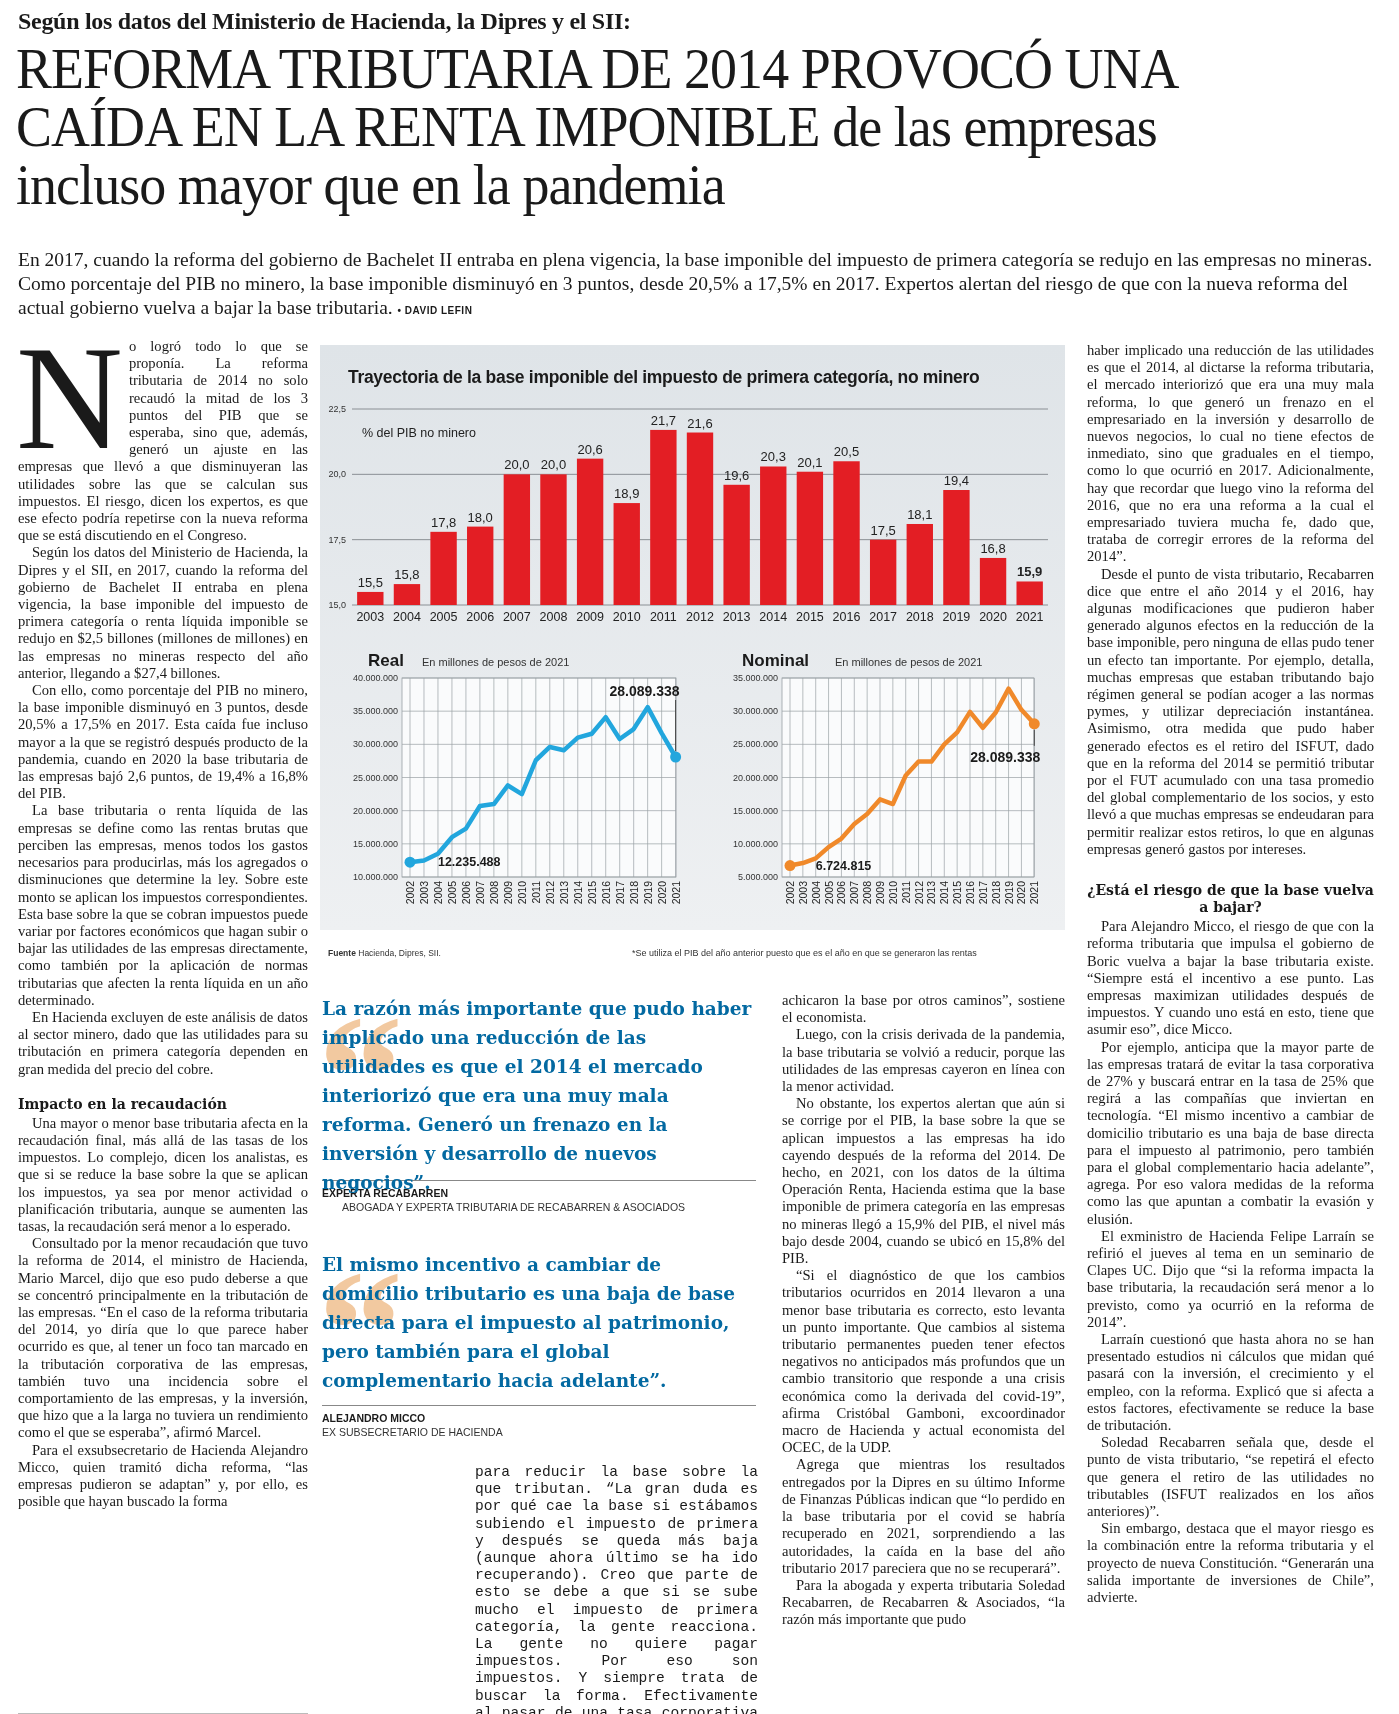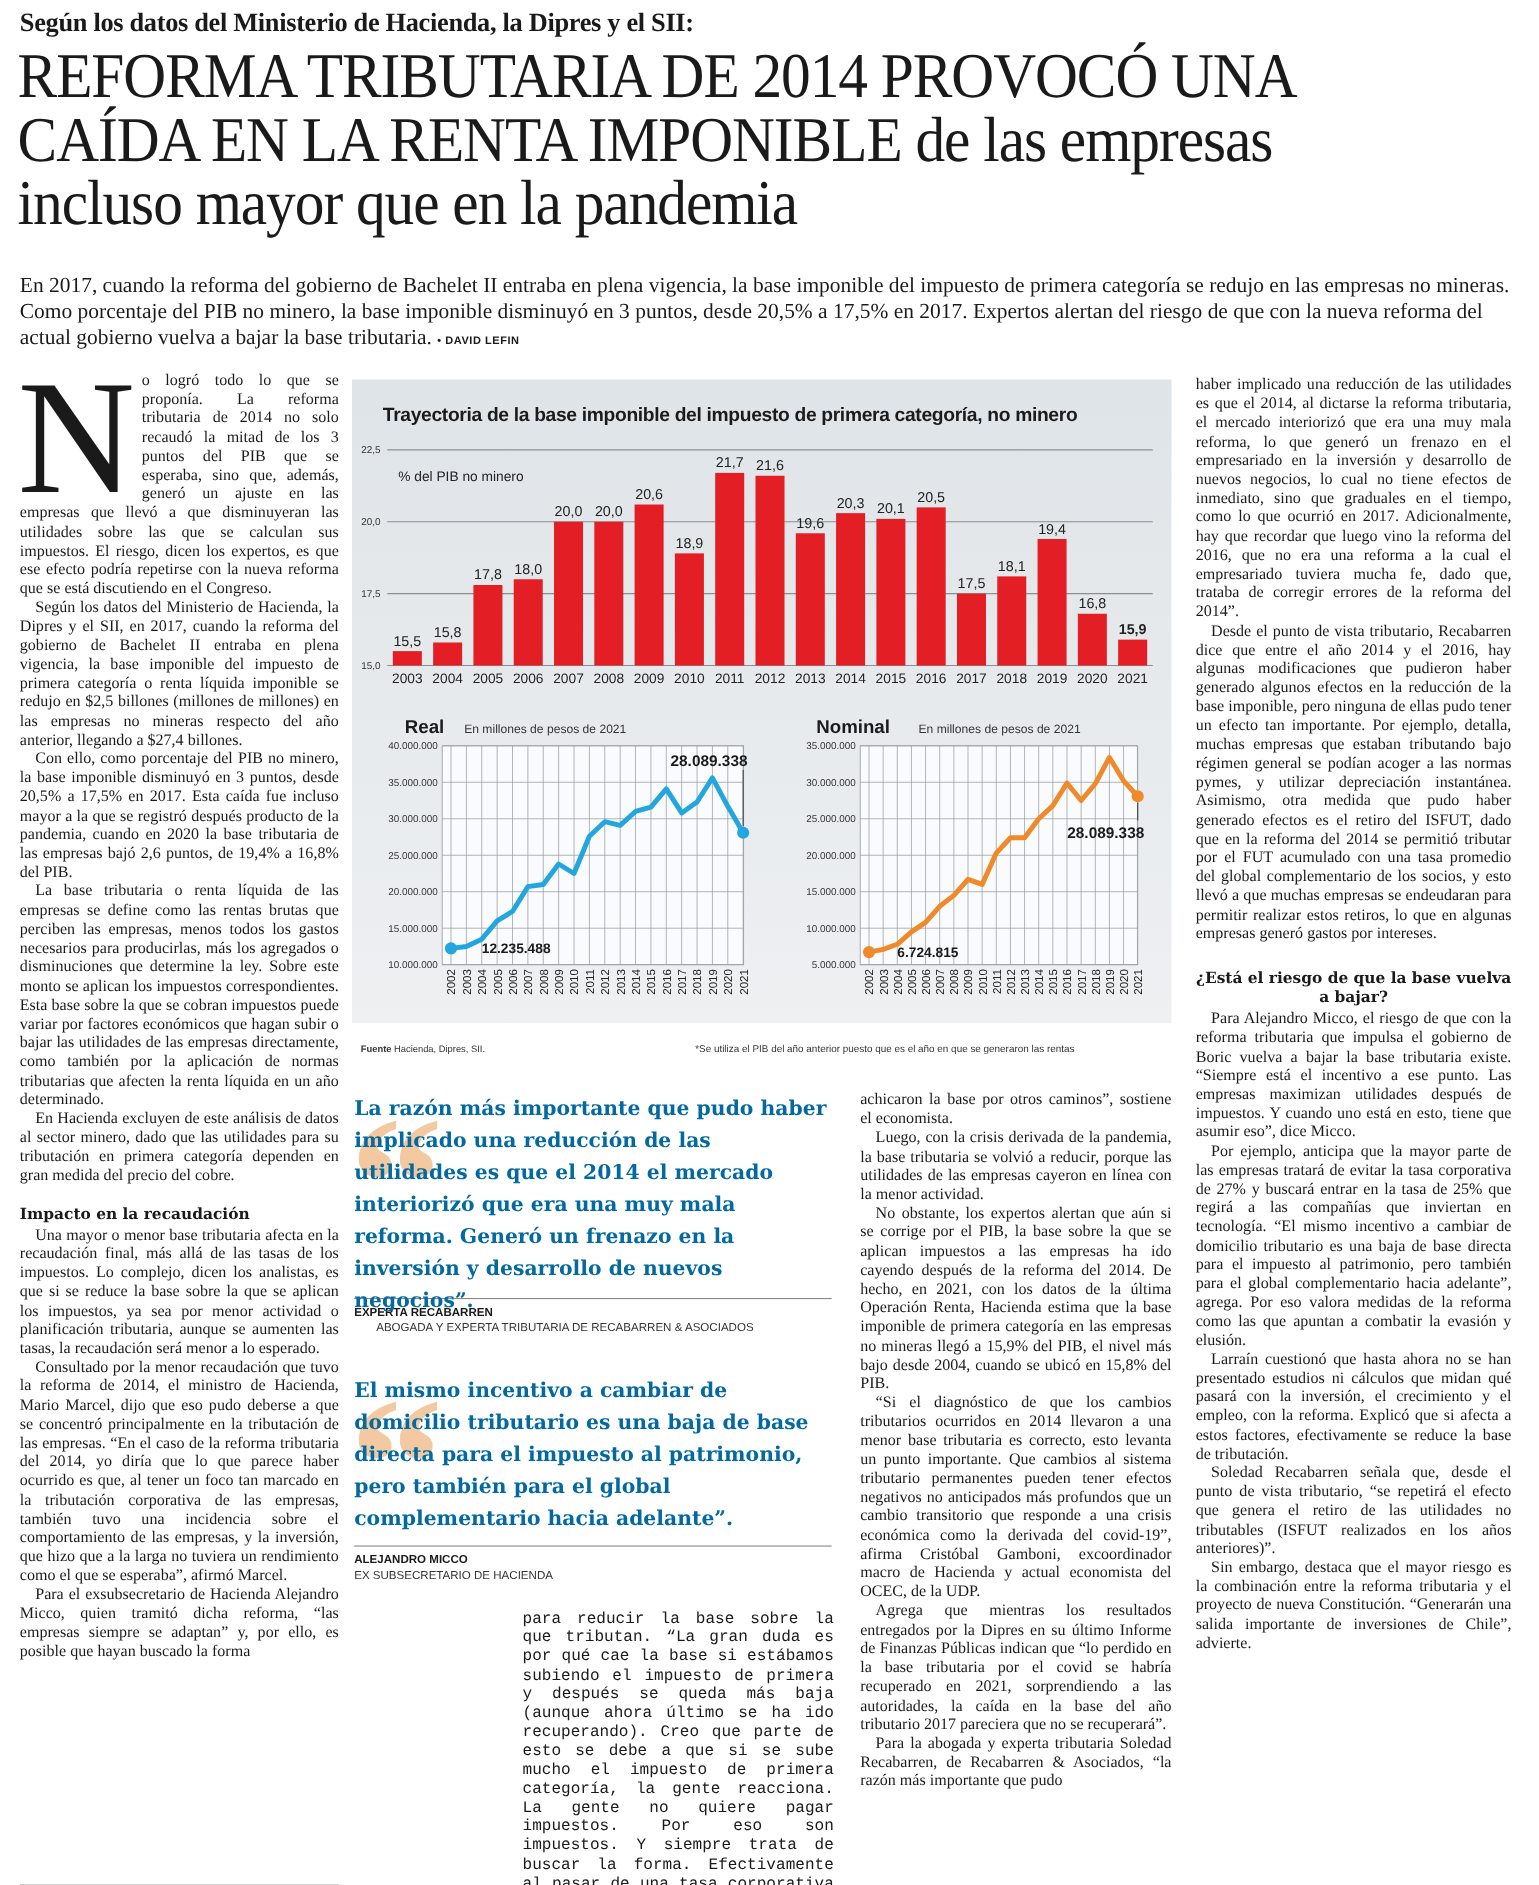--- a/index.html
+++ b/index.html
@@ -43,21 +43,21 @@
 
 <div class="col" style="left:18px; top:338px; width:290px;">
   <p class="noind"><span class="dropcap">N</span><span>o logró todo lo que se proponía. La reforma tributaria de 2014 no solo recaudó la mitad de los 3 puntos del PIB que se esperaba, sino que, además, generó un ajuste en las empresas que llevó a que disminuyeran las utilidades sobre las que se calculan sus impuestos. El riesgo, dicen los expertos, es que ese efecto podría repetirse con la nueva reforma que se está discutiendo en el Congreso.</span></p>
   <p>Según los datos del Ministerio de Hacienda, la Dipres y el SII, en 2017, cuando la reforma del gobierno de Bachelet II entraba en plena vigencia, la base imponible del impuesto de primera categoría o renta líquida imponible se redujo en $2,5 billones (millones de millones) en las empresas no mineras respecto del año anterior, llegando a $27,4 billones.</p>
   <p>Con ello, como porcentaje del PIB no minero, la base imponible disminuyó en 3 puntos, desde 20,5% a 17,5% en 2017. Esta caída fue incluso mayor a la que se registró después producto de la pandemia, cuando en 2020 la base tributaria de las empresas bajó 2,6 puntos, de 19,4% a 16,8% del PIB.</p>
   <p>La base tributaria o renta líquida de las empresas se define como las rentas brutas que perciben las empresas, menos todos los gastos necesarios para producirlas, más los agregados o disminuciones que determine la ley. Sobre este monto se aplican los impuestos correspondientes. Esta base sobre la que se cobran impuestos puede variar por factores económicos que hagan subir o bajar las utilidades de las empresas directamente, como también por la aplicación de normas tributarias que afecten la renta líquida en un año determinado.</p>
   <p>En Hacienda excluyen de este análisis de datos al sector minero, dado que las utilidades para su tributación en primera categoría dependen en gran medida del precio del cobre.</p>
   <h3 style="margin-top:18px;">Impacto en la recaudación</h3>
   <p>Una mayor o menor base tributaria afecta en la recaudación final, más allá de las tasas de los impuestos. Lo complejo, dicen los analistas, es que si se reduce la base sobre la que se aplican los impuestos, ya sea por menor actividad o planificación tributaria, aunque se aumenten las tasas, la recaudación será menor a lo esperado.</p>
   <p>Consultado por la menor recaudación que tuvo la reforma de 2014, el ministro de Hacienda, Mario Marcel, dijo que eso pudo deberse a que se concentró principalmente en la tributación de las empresas. “En el caso de la reforma tributaria del 2014, yo diría que lo que parece haber ocurrido es que, al tener un foco tan marcado en la tributación corporativa de las empresas, también tuvo una incidencia sobre el comportamiento de las empresas, y la inversión, que hizo que a la larga no tuviera un rendimiento como el que se esperaba”, afirmó Marcel.</p>
-  <p>Para el exsubsecretario de Hacienda Alejandro Micco, quien tramitó dicha reforma, “las empresas siempre se adaptan” y, por ello, es posible que hayan buscado la forma</p>
+  <p>Para el exsubsecretario de Hacienda Alejandro Micco, quien tramitó dicha reforma, “las empresas pudieron se adaptan” y, por ello, es posible que hayan buscado la forma</p>
 </div>
 
 <div class="chart-box">
   <div class="chart-title">Trayectoria de la base imponible del impuesto de primera categoría, no minero</div>
   <svg id="bar-chart" width="745" height="255" style="position:absolute; left:0; top:48px;">
       <line x1="32" x2="728" y1="212" y2="212" stroke="#8a8f94" stroke-width="1"></line>
       <text x="26" y="215" font-size="9" text-anchor="end" fill="#333">15,0</text>
       <line x1="32" x2="728" y1="146.66666666666669" y2="146.66666666666669" stroke="#8a8f94" stroke-width="1"></line>
       <text x="26" y="149.66666666666669" font-size="9" text-anchor="end" fill="#333">17,5</text>
       <line x1="32" x2="728" y1="81.33333333333334" y2="81.33333333333334" stroke="#8a8f94" stroke-width="1"></line>
@@ -281,18 +281,19 @@
   <p>Agrega que mientras los resultados entregados por la Dipres en su último Informe de Finanzas Públicas indican que “lo perdido en la base tributaria por el covid se habría recuperado en 2021, sorprendiendo a las autoridades, la caída en la base del año tributario 2017 pareciera que no se recuperará”.</p>
   <p>Para la abogada y experta tributaria Soledad Recabarren, de Recabarren &amp; Asociados, “la razón más importante que pudo</p>
 </div>
 
 <div class="col" style="left:1087px; top:342px; width:287px;">
   <p class="noind">haber implicado una reducción de las utilidades es que el 2014, al dictarse la reforma tributaria, el mercado interiorizó que era una muy mala reforma, lo que generó un frenazo en el empresariado en la inversión y desarrollo de nuevos negocios, lo cual no tiene efectos de inmediato, sino que graduales en el tiempo, como lo que ocurrió en 2017. Adicionalmente, hay que recordar que luego vino la reforma del 2016, que no era una reforma a la cual el empresariado tuviera mucha fe, dado que, trataba de corregir errores de la reforma del 2014”.</p>
   <p>Desde el punto de vista tributario, Recabarren dice que entre el año 2014 y el 2016, hay algunas modificaciones que pudieron haber generado algunos efectos en la reducción de la base imponible, pero ninguna de ellas pudo tener un efecto tan importante. Por ejemplo, detalla, muchas empresas que estaban tributando bajo régimen general se podían acoger a las normas pymes, y utilizar depreciación instantánea. Asimismo, otra medida que pudo haber generado efectos es el retiro del ISFUT, dado que en la reforma del 2014 se permitió tributar por el FUT acumulado con una tasa promedio del global complementario de los socios, y esto llevó a que muchas empresas se endeudaran para permitir realizar estos retiros, lo que en algunas empresas generó gastos por intereses.</p>
   <h3 style="margin-top:24px;text-align:center;">¿Está el riesgo de que la base vuelva a bajar?</h3>
   <p>Para Alejandro Micco, el riesgo de que con la reforma tributaria que impulsa el gobierno de Boric vuelva a bajar la base tributaria existe. “Siempre está el incentivo a ese punto. Las empresas maximizan utilidades después de impuestos. Y cuando uno está en esto, tiene que asumir eso”, dice Micco.</p>
   <p>Por ejemplo, anticipa que la mayor parte de las empresas tratará de evitar la tasa corporativa de 27% y buscará entrar en la tasa de 25% que regirá a las compañías que inviertan en tecnología. “El mismo incentivo a cambiar de domicilio tributario es una baja de base directa para el impuesto al patrimonio, pero también para el global complementario hacia adelante”, agrega. Por eso valora medidas de la reforma como las que apuntan a combatir la evasión y elusión.</p>
+  <p>El exministro de Hacienda Felipe Larraín se refirió el jueves al tema en un seminario de Clapes UC. Dijo que “si la reforma impacta la base tributaria, la recaudación será menor a lo previsto, como ya ocurrió en la reforma de 2014”.</p>
   <p>Larraín cuestionó que hasta ahora no se han presentado estudios ni cálculos que midan qué pasará con la inversión, el crecimiento y el empleo, con la reforma. Explicó que si afecta a estos factores, efectivamente se reduce la base de tributación.</p>
   <p>Soledad Recabarren señala que, desde el punto de vista tributario, “se repetirá el efecto que genera el retiro de las utilidades no tributables (ISFUT realizados en los años anteriores)”.</p>
   <p>Sin embargo, destaca que el mayor riesgo es la combinación entre la reforma tributaria y el proyecto de nueva Constitución. “Generarán una salida importante de inversiones de Chile”, advierte.</p>
 </div>
 
 <div class="bottom-rule"></div>
 
 </body></html>

